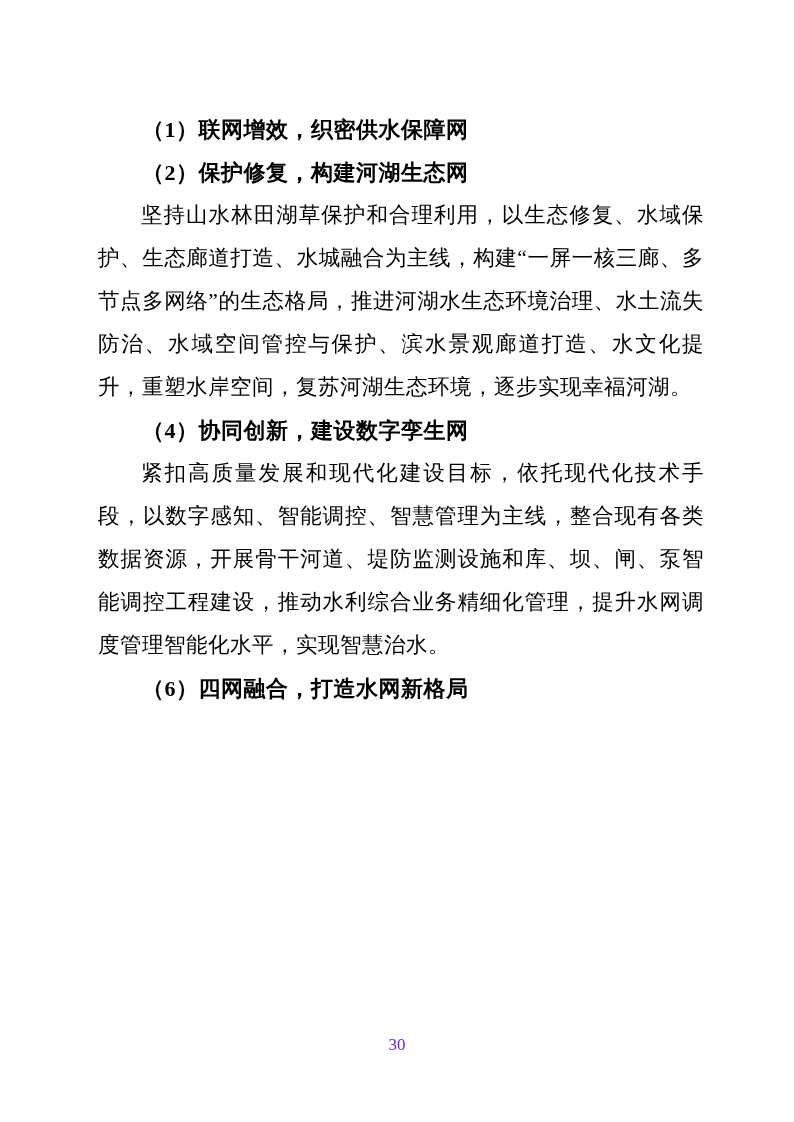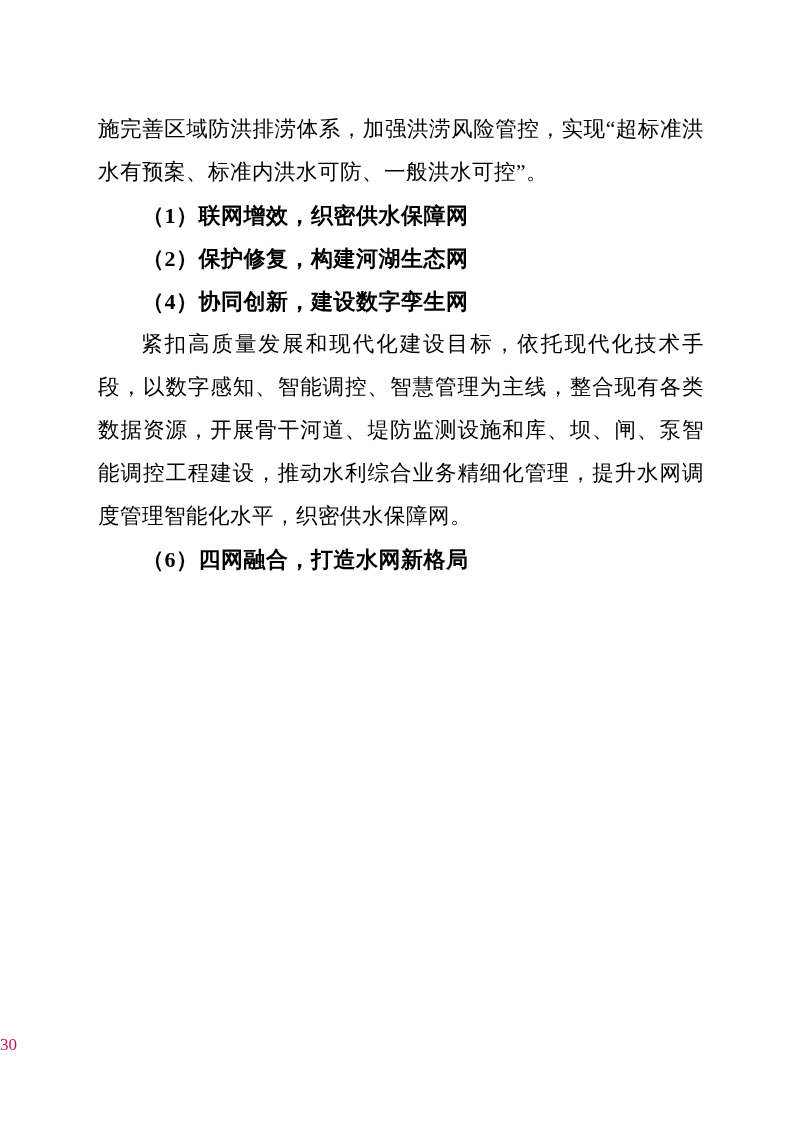--- a/index.html
+++ b/index.html
@@ -40,41 +40,41 @@
       line-height: 43px;
       text-indent: 2em;
       text-align: left;
       font-family: "Liberation Serif", serif;
     }
     .page-number {
       position: absolute;
       top: 1033px;
       left: 0;
       width: 100%;
-      text-align: left;
+      text-align: center;
       font-size: 17px;
       line-height: 24px;
       font-family: "Liberation Serif", serif;
-      color: #be185d;
+      color: #6d28d9;
     }
   </style>
 </head>
 <body>
 
 <div class="page">
   <div class="body-text">
-    <p class="para no-indent">施完善区域防洪排涝体系，加强洪涝风险管控，实现“超标准洪水有预案、标准内洪水可防、一般洪水可控”。</p>
 
     <h3 class="heading">（1）联网增效，织密供水保障网</h3>
 
 
     <h3 class="heading">（2）保护修复，构建河湖生态网</h3>
 
+    <p class="para">坚持山水林田湖草保护和合理利用，以生态修复、水域保护、生态廊道打造、水城融合为主线，构建“一屏一核三廊、多节点多网络”的生态格局，推进河湖水生态环境治理、水土流失防治、水域空间管控与保护、滨水景观廊道打造、水文化提升，重塑水岸空间，复苏河湖生态环境，逐步实现幸福河湖。</p>
 
     <h3 class="heading">（4）协同创新，建设数字孪生网</h3>
 
-    <p class="para">紧扣高质量发展和现代化建设目标，依托现代化技术手段，以数字感知、智能调控、智慧管理为主线，整合现有各类数据资源，开展骨干河道、堤防监测设施和库、坝、闸、泵智能调控工程建设，推动水利综合业务精细化管理，提升水网调度管理智能化水平，织密供水保障网。</p>
+    <p class="para">紧扣高质量发展和现代化建设目标，依托现代化技术手段，以数字感知、智能调控、智慧管理为主线，整合现有各类数据资源，开展骨干河道、堤防监测设施和库、坝、闸、泵智能调控工程建设，推动水利综合业务精细化管理，提升水网调度管理智能化水平，实现智慧治水。</p>
 
     <h3 class="heading">（6）四网融合，打造水网新格局</h3>
   </div>
 
   <div class="page-number">30</div>
 </div>
 
 </body></html>

